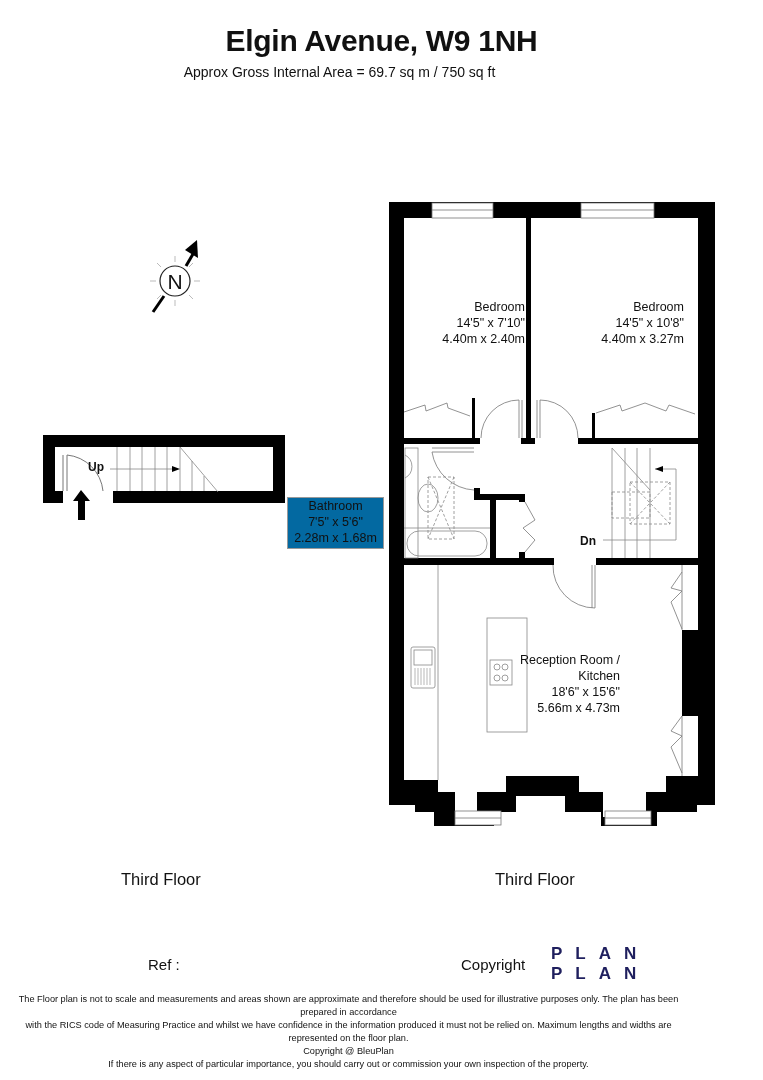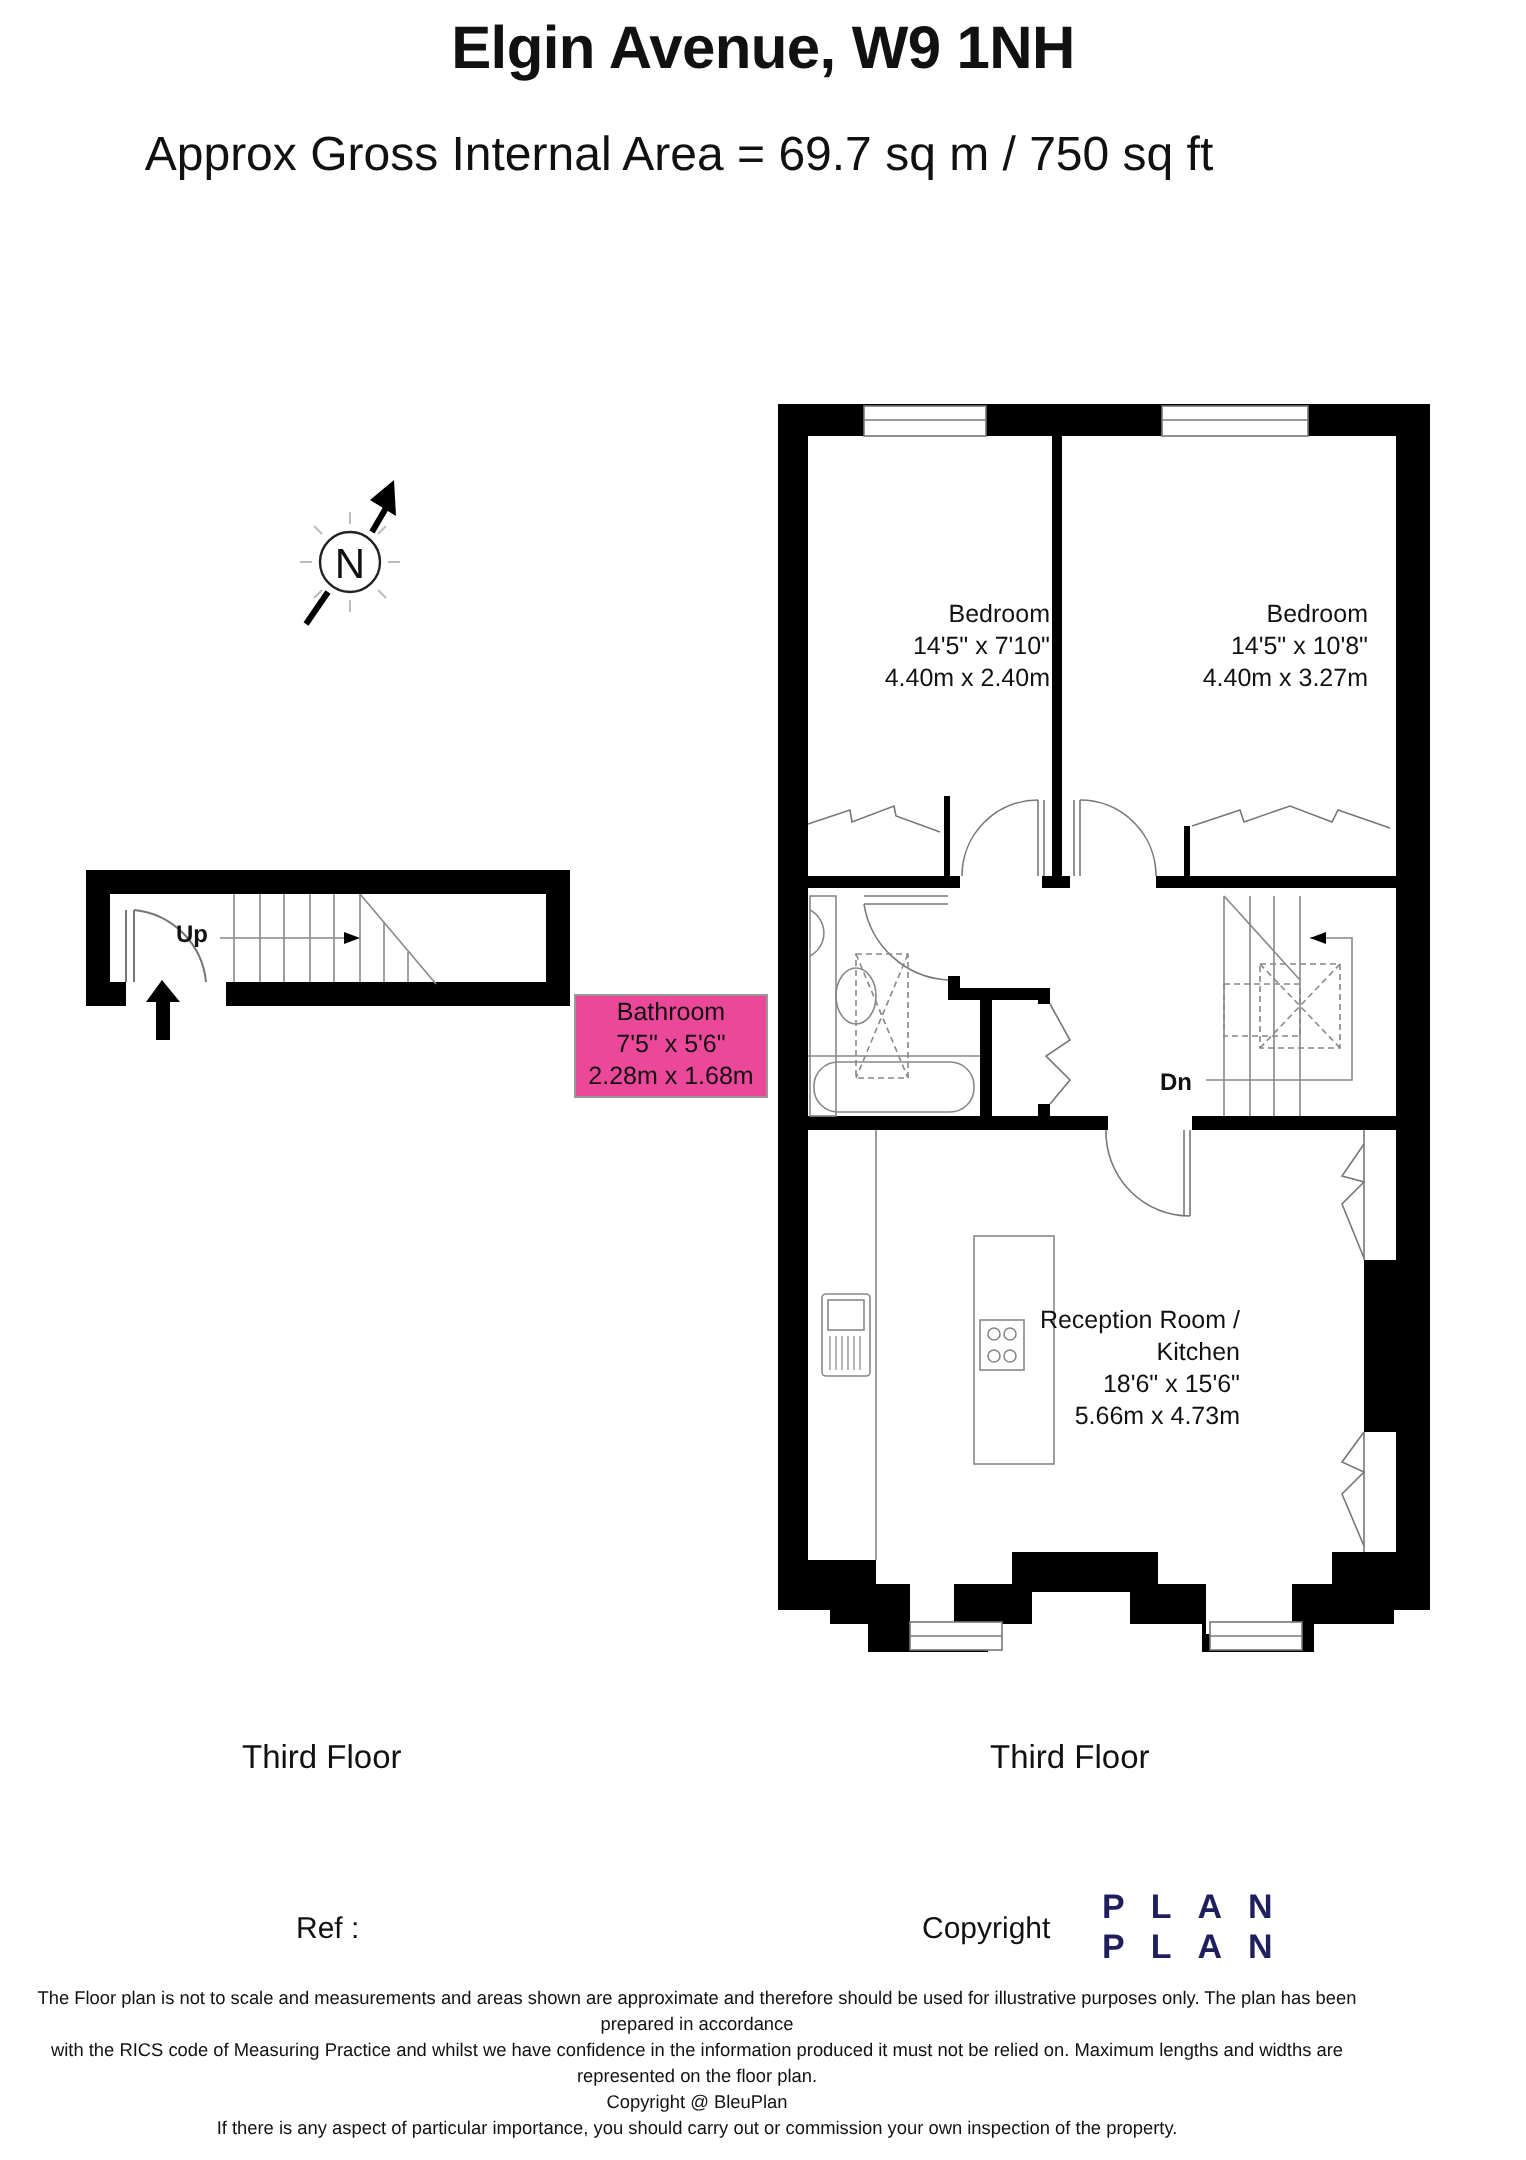--- a/index.html
+++ b/index.html
@@ -1,29 +1,29 @@
 <!DOCTYPE html>
 <html><head>
 <meta charset="utf-8">
 <style>
   html, body { margin: 0; padding: 0; background: #ffffff; }
   body { width: 763px; height: 1080px; position: relative; overflow: hidden; font-family: "Liberation Sans", sans-serif; color: #111; }
-  .title { position: absolute; top: 8px; left: 0; width: 763px; text-align: center; font-size: 30px; font-weight: bold; letter-spacing: -0.3px; }
-  .subtitle { position: absolute; top: 64px; left: 0; width: 679px; text-align: center; font-size: 24px; }
+  .title { position: absolute; top: 24px; left: 0; width: 763px; text-align: center; font-size: 30px; font-weight: bold; letter-spacing: -0.3px; }
+  .subtitle { position: absolute; top: 64px; left: 0; width: 679px; text-align: center; font-size: 14px; }
   svg.plan { position: absolute; left: 0; top: 0; }
   .room-label { position: absolute; text-align: right; font-size: 12.5px; line-height: 16px; }
   .room-label span { display: block; }
   .floor-label { position: absolute; font-size: 16.5px; }
   .ref { position: absolute; left: 148px; top: 956px; font-size: 15px; }
   .copyright { position: absolute; left: 461px; top: 956px; font-size: 15px; }
   .logo { position: absolute; left: 551px; top: 944px; color: #1f1f5e; font-weight: bold; font-size: 17px; letter-spacing: 13px; line-height: 20px; }
   .logo span { display: block; }
   .disclaimer { position: absolute; left: 0; top: 993px; width: 697px; text-align: center; font-size: 9.2px; line-height: 13px; }
   .disclaimer span { display: block; }
-  .bath-box { position: absolute; left: 287px; top: 497px; width: 95px; height: 50px; border: 1px solid #999; background: #ec4899; text-align: center; font-size: 12.5px; line-height: 16px; }
+  .bath-box { position: absolute; left: 287px; top: 497px; width: 95px; height: 50px; border: 1px solid #999; background: #0369a1; text-align: center; font-size: 12.5px; line-height: 16px; }
   .bath-box span { display: block; }
   .small-label { position: absolute; font-size: 12px; font-weight: bold; }
 </style>
 </head>
 <body>
 
 <div class="title">Elgin Avenue, W9 1NH</div>
 <div class="subtitle">Approx Gross Internal Area = 69.7 sq m / 750 sq ft</div>
 
 <svg class="plan" width="763" height="1080" viewBox="0 0 763 1080">

